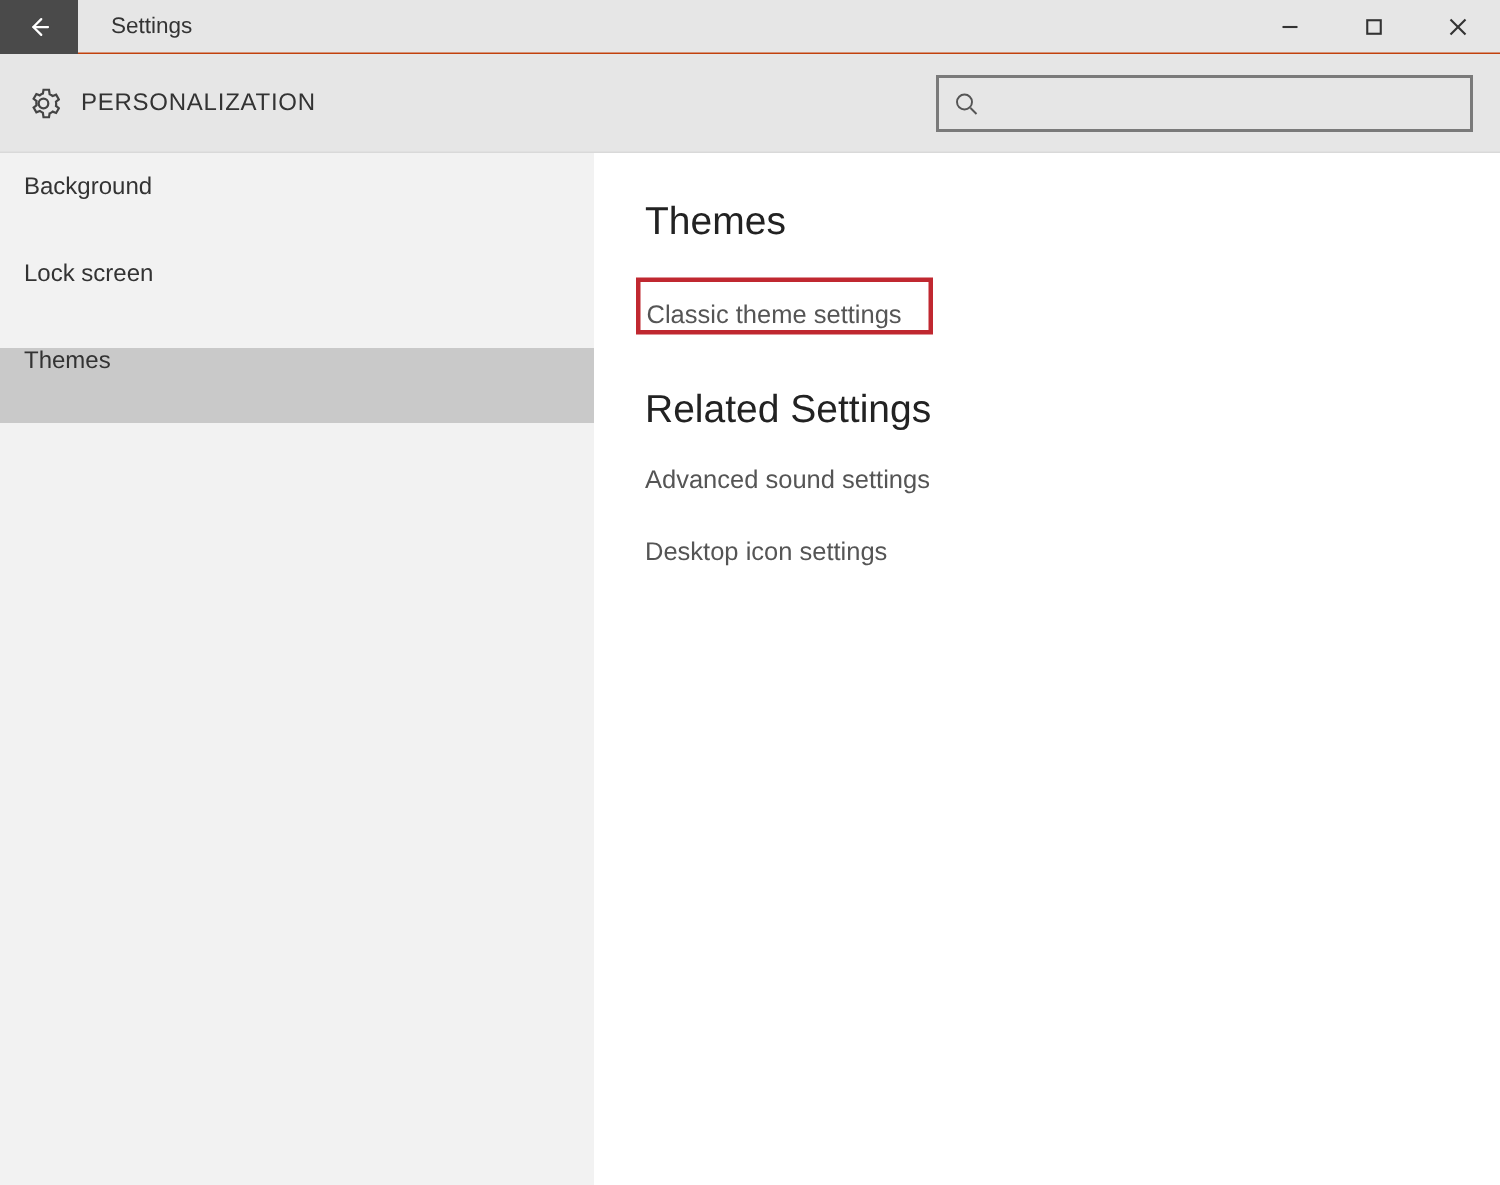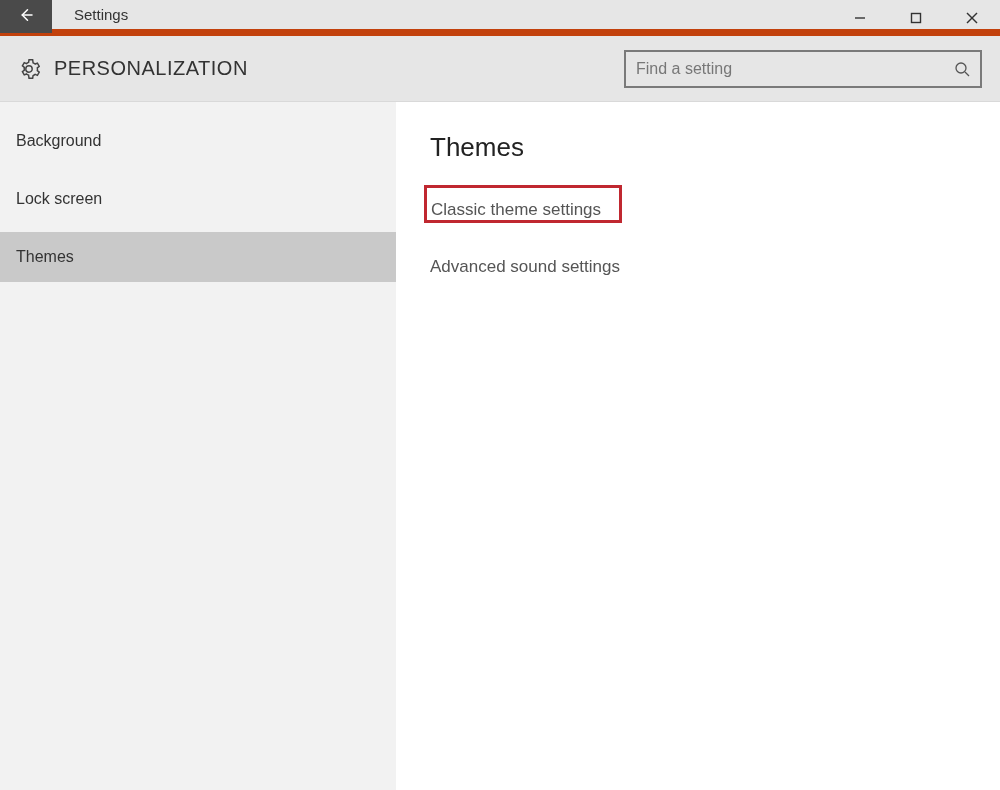--- a/index.html
+++ b/index.html
@@ -3,21 +3,21 @@
   <meta charset="utf-8">
   <style>
     * { margin: 0; padding: 0; box-sizing: border-box; font-family: "Segoe UI", Tahoma, sans-serif; }
     body { width: 1000px; height: 790px; background: #ffffff; overflow: hidden; }
 
     .titlebar {
       height: 36px;
       background: #e6e6e6;
       display: flex;
       align-items: center;
-      border-bottom: 7px solid #c2410c;
+      border-bottom: 1px solid #c2410c;
     }
     .back-btn {
       width: 52px; height: 36px;
       background: #4a4a4a;
       display: flex; align-items: center; justify-content: center;
       color: #fff;
       cursor: pointer;
     }
     .back-btn svg { width: 18px; height: 18px; }
     .title-text {
@@ -40,21 +40,21 @@
     .header-row {
       height: 66px;
       background: #e6e6e6;
       display: flex;
       align-items: center;
       padding: 0 18px 0 18px;
       border-bottom: 1px solid #d9d9d9;
     }
     .gear { width: 22px; height: 22px; margin-right: 14px; }
     .category-title {
-      font-size: 20px;
+      font-size: 16px;
       letter-spacing: 0.5px;
       color: #333;
       font-weight: 400;
     }
     .search-wrap {
       margin-left: auto;
       width: 358px; height: 38px;
       border: 2px solid #7a7a7a;
       display: flex; align-items: center;
       padding: 0 10px;
@@ -70,21 +70,21 @@
 
     .body-row { display: flex; height: calc(790px - 36px - 66px); }
 
     .sidebar {
       width: 396px;
       background: #f2f2f2;
       padding-top: 14px;
     }
     .side-item {
       height: 50px;
-      display: flex; align-items: center;
+      display: flex; 
       padding-left: 16px;
       font-size: 16px;
       color: #333;
       cursor: pointer;
     }
     .side-item + .side-item { margin-top: 8px; }
     .side-item.selected { background: #c9c9c9; }
 
     .content {
       flex: 1;
@@ -144,21 +144,20 @@
     </div>
   </div>
 </div>
 
 <div class="header-row">
   <svg class="gear" viewBox="0 0 24 24">
     <path fill="none" stroke="#444" stroke-width="1.6" d="M12 8.5a3.5 3.5 0 1 0 0 7 3.5 3.5 0 0 0 0-7zm9.2 3.5a7.6 7.6 0 0 0-.12-1.3l2.1-1.64-2-3.46-2.48.99a7.6 7.6 0 0 0-2.24-1.3L16 2h-4l-.46 2.79a7.6 7.6 0 0 0-2.24 1.3l-2.48-.99-2 3.46 2.1 1.64A7.6 7.6 0 0 0 6.8 12c0 .44.04.87.12 1.3l-2.1 1.64 2 3.46 2.48-.99c.67.55 1.43.99 2.24 1.3L12 22h4l.46-2.79c.81-.31 1.57-.75 2.24-1.3l2.48.99 2-3.46-2.1-1.64c.08-.43.12-.86.12-1.3z"></path>
   </svg>
   <span class="category-title">PERSONALIZATION</span>
   <div class="search-wrap">
-    <input type="text" placeholder="Find a setting" style="">
     <svg class="search-icon" viewBox="0 0 16 16">
       <circle cx="7" cy="7" r="5" fill="none" stroke="#555" stroke-width="1.3"></circle>
       <line x1="11" y1="11" x2="15" y2="15" stroke="#555" stroke-width="1.3"></line>
     </svg>
   </div>
 </div>
 
 <div class="body-row">
   <div class="sidebar">
     <div class="side-item">
@@ -172,18 +171,20 @@
     </div>
   </div>
 
   <div class="content">
     <div class="section-h">Themes</div>
 
     <div class="highlight-box">
       <span class="link-item">Classic theme settings</span>
     </div>
 
+    <div class="section-h">Related Settings</div>
 
     <div class="related-block">
       <span class="link-item">Advanced sound settings</span>
+      <span class="link-item">Desktop icon settings</span>
     </div>
   </div>
 </div>
 
 </body></html>

